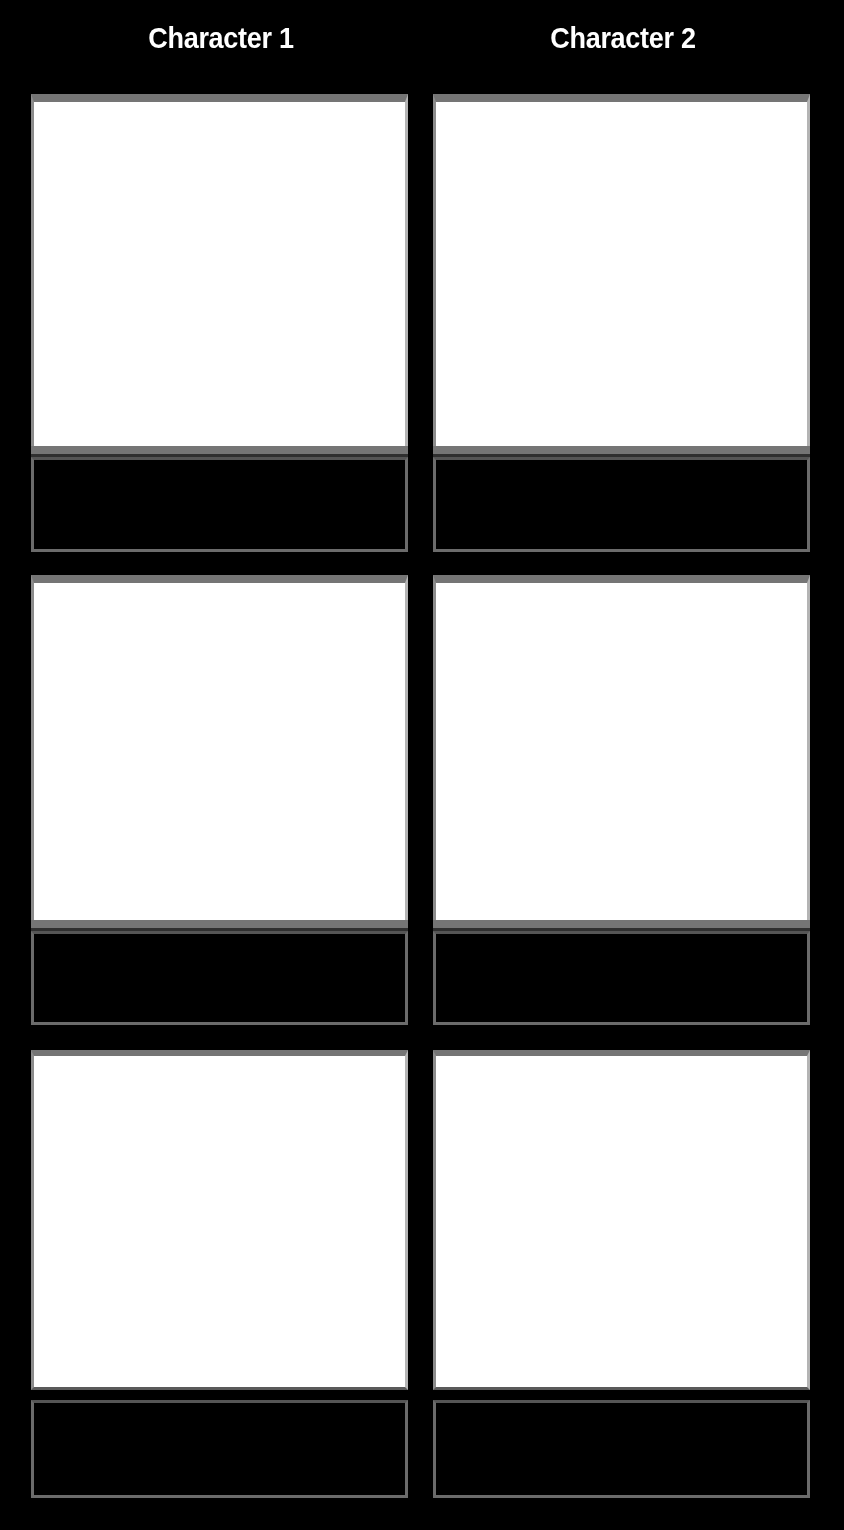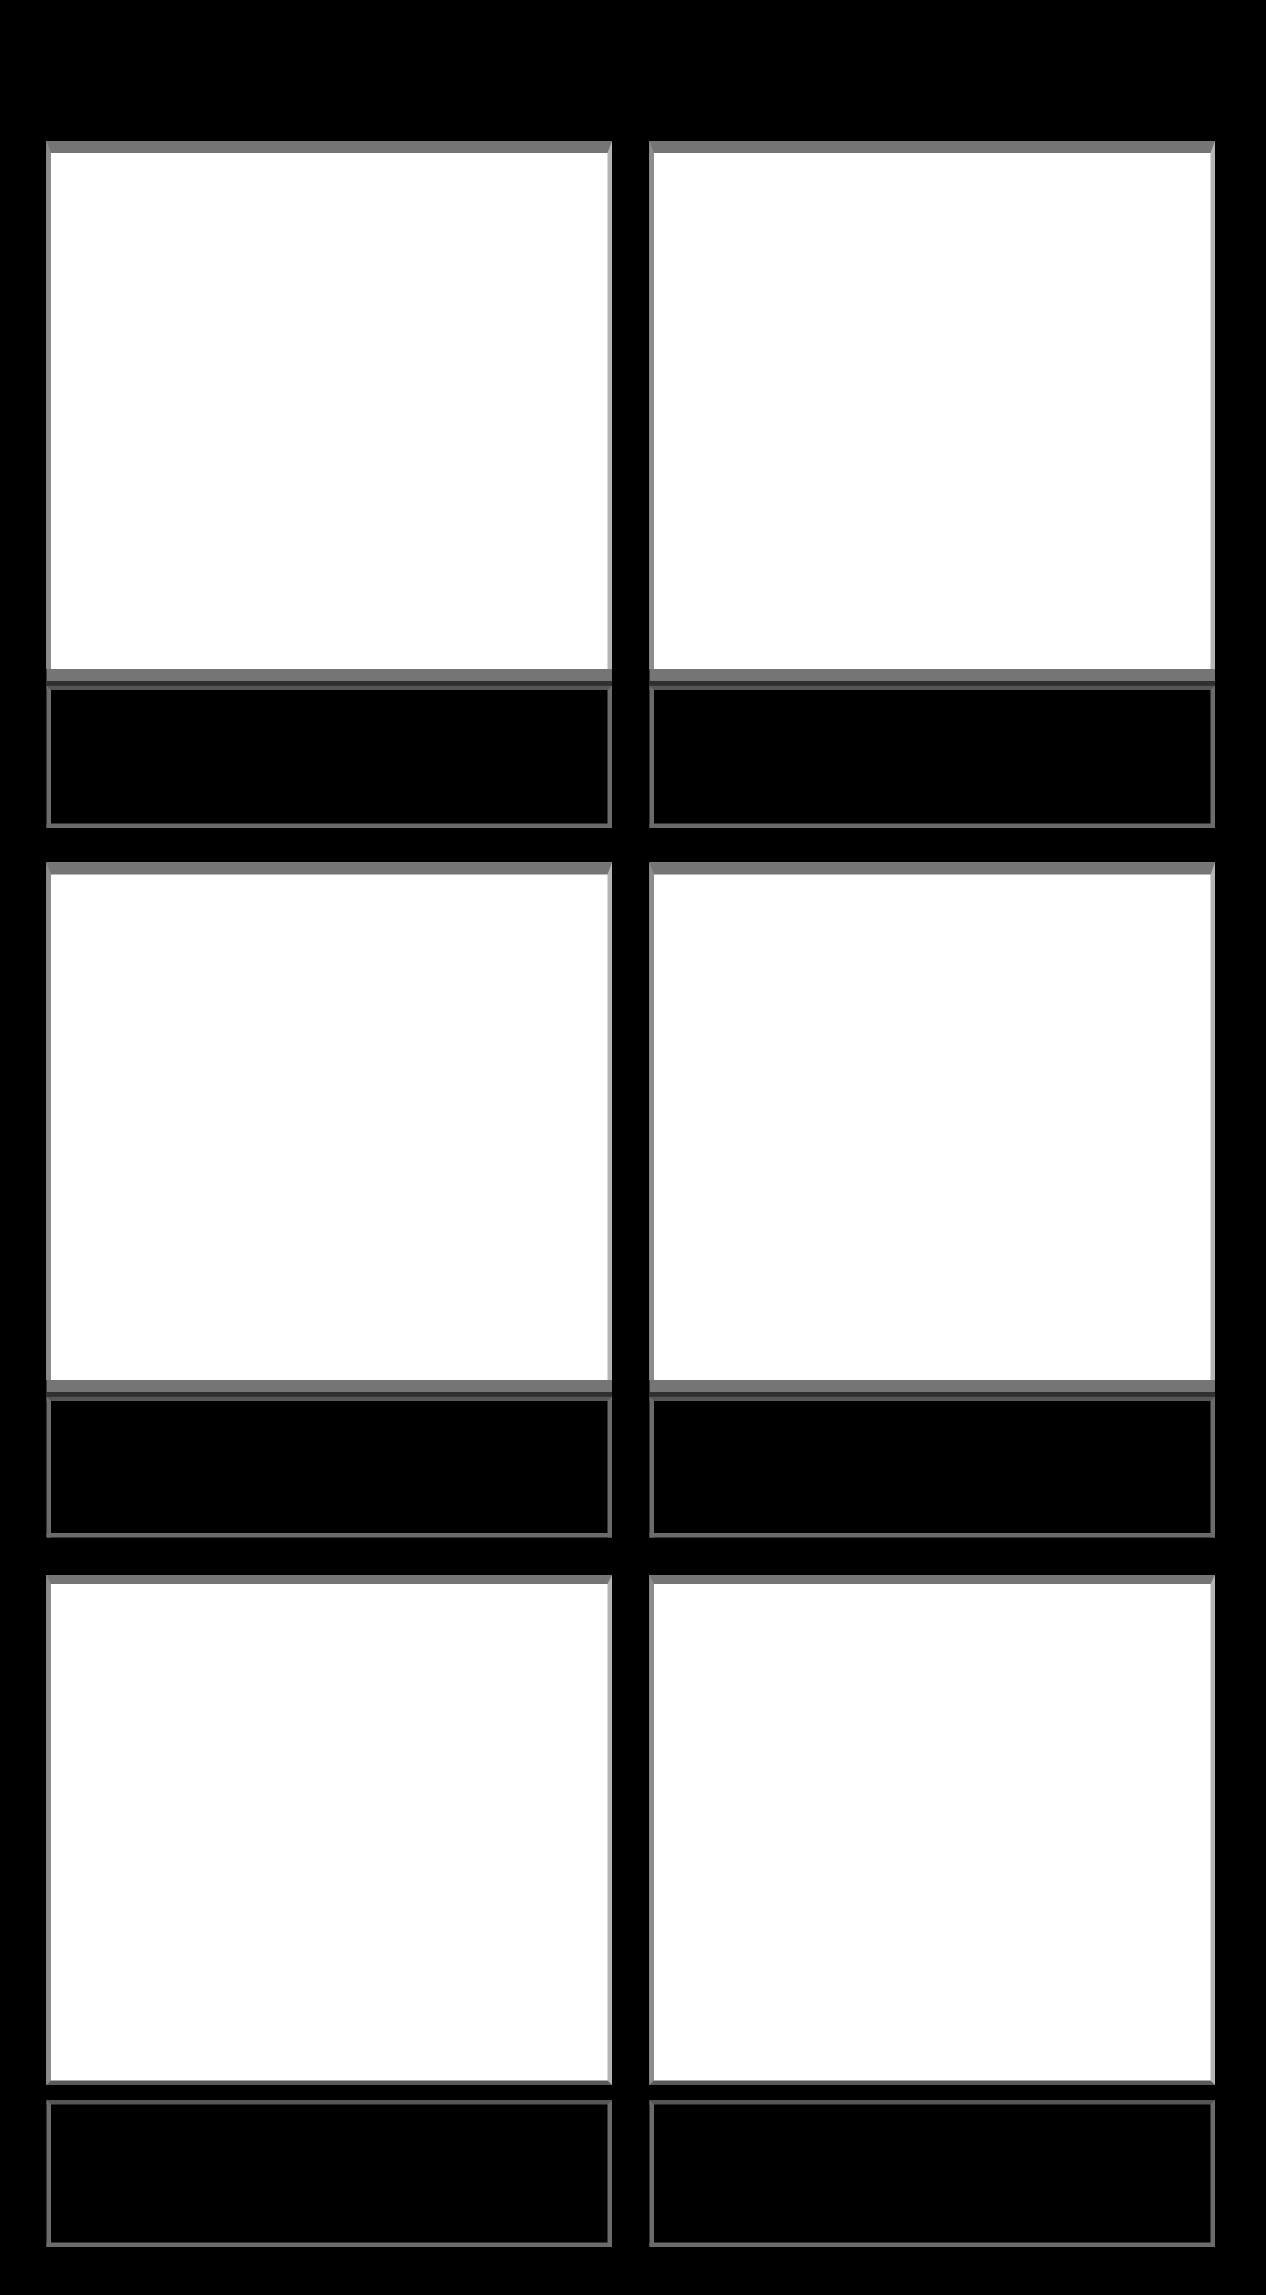--- a/index.html
+++ b/index.html
@@ -135,20 +135,24 @@
     display: block;
     width: 100%;
     height: 100%;
   }
 </style>
 </head>
 <body>
 
 <div id="storyboard">
 
+  <div class="header-row">
+    <div class="col-title c1">Character 1</div>
+    <div class="col-title c2">Character 2</div>
+  </div>
 
   <div class="grid">
 
     <div class="cell col1 row1">
       <div class="panel banded">
         <span class="panel-content"></span>
       </div>
       <div class="sep-band"></div>
       <div class="textbox">
         <span class="tb-text"></span>

